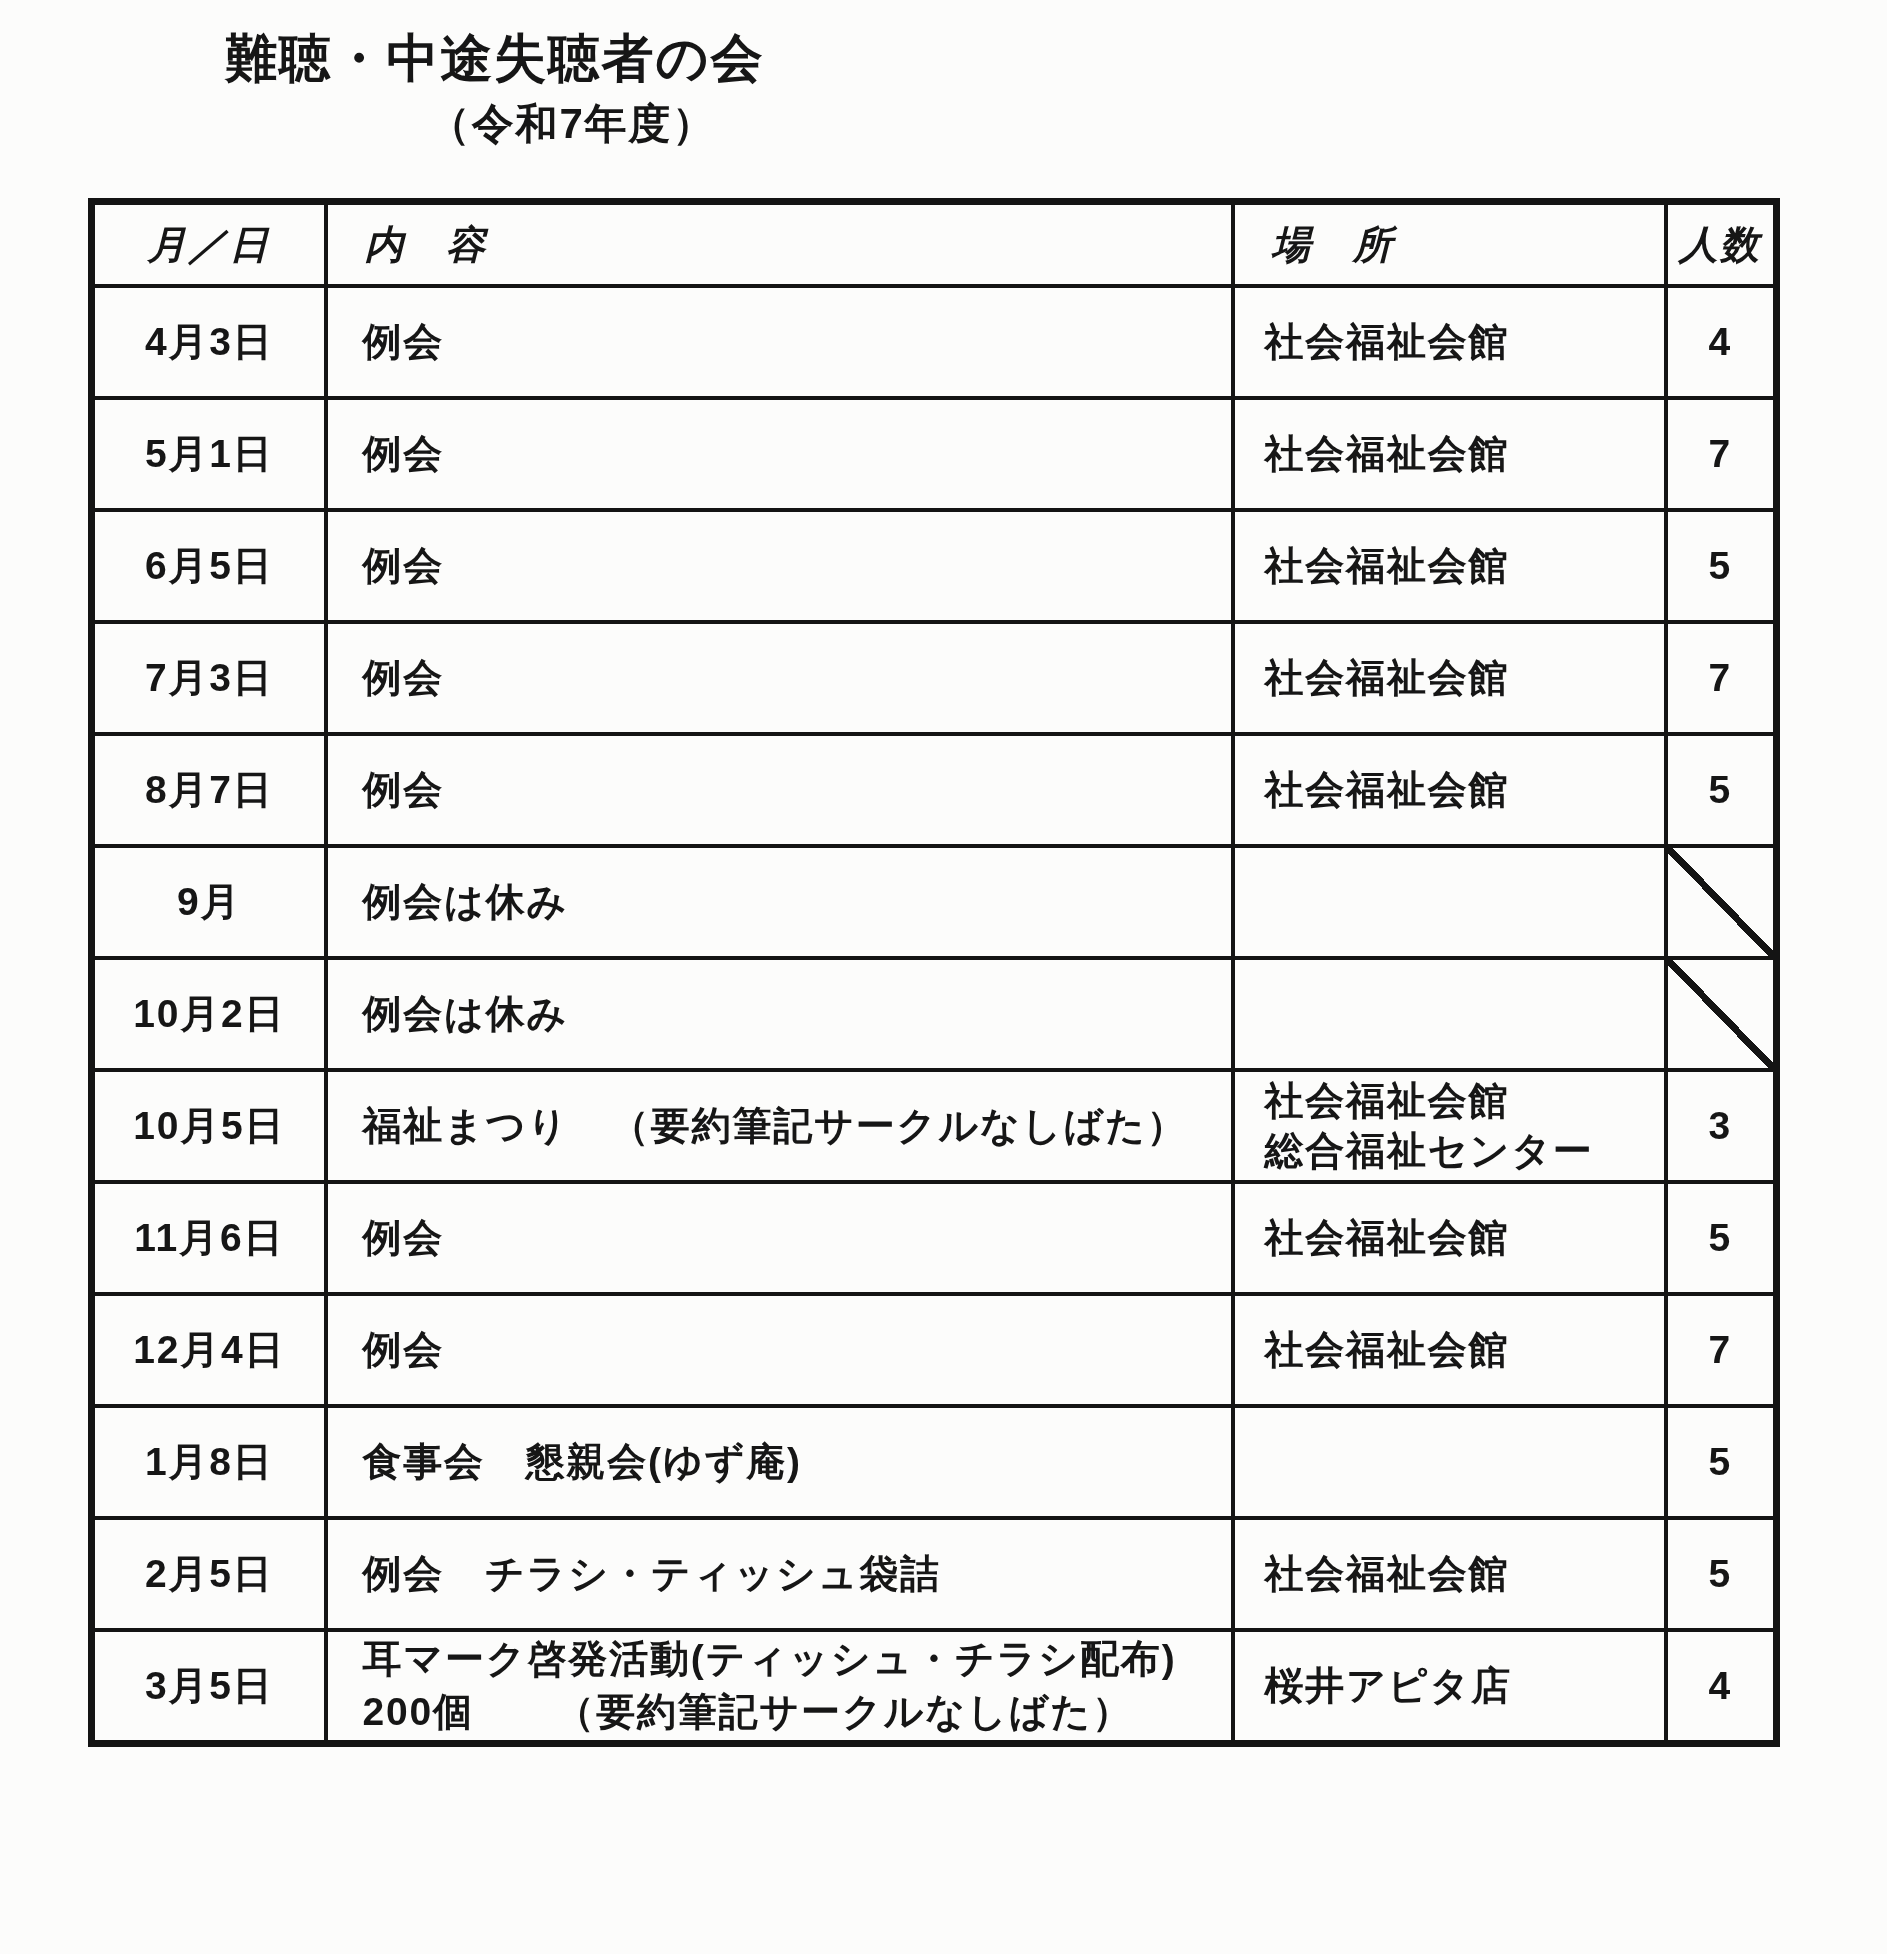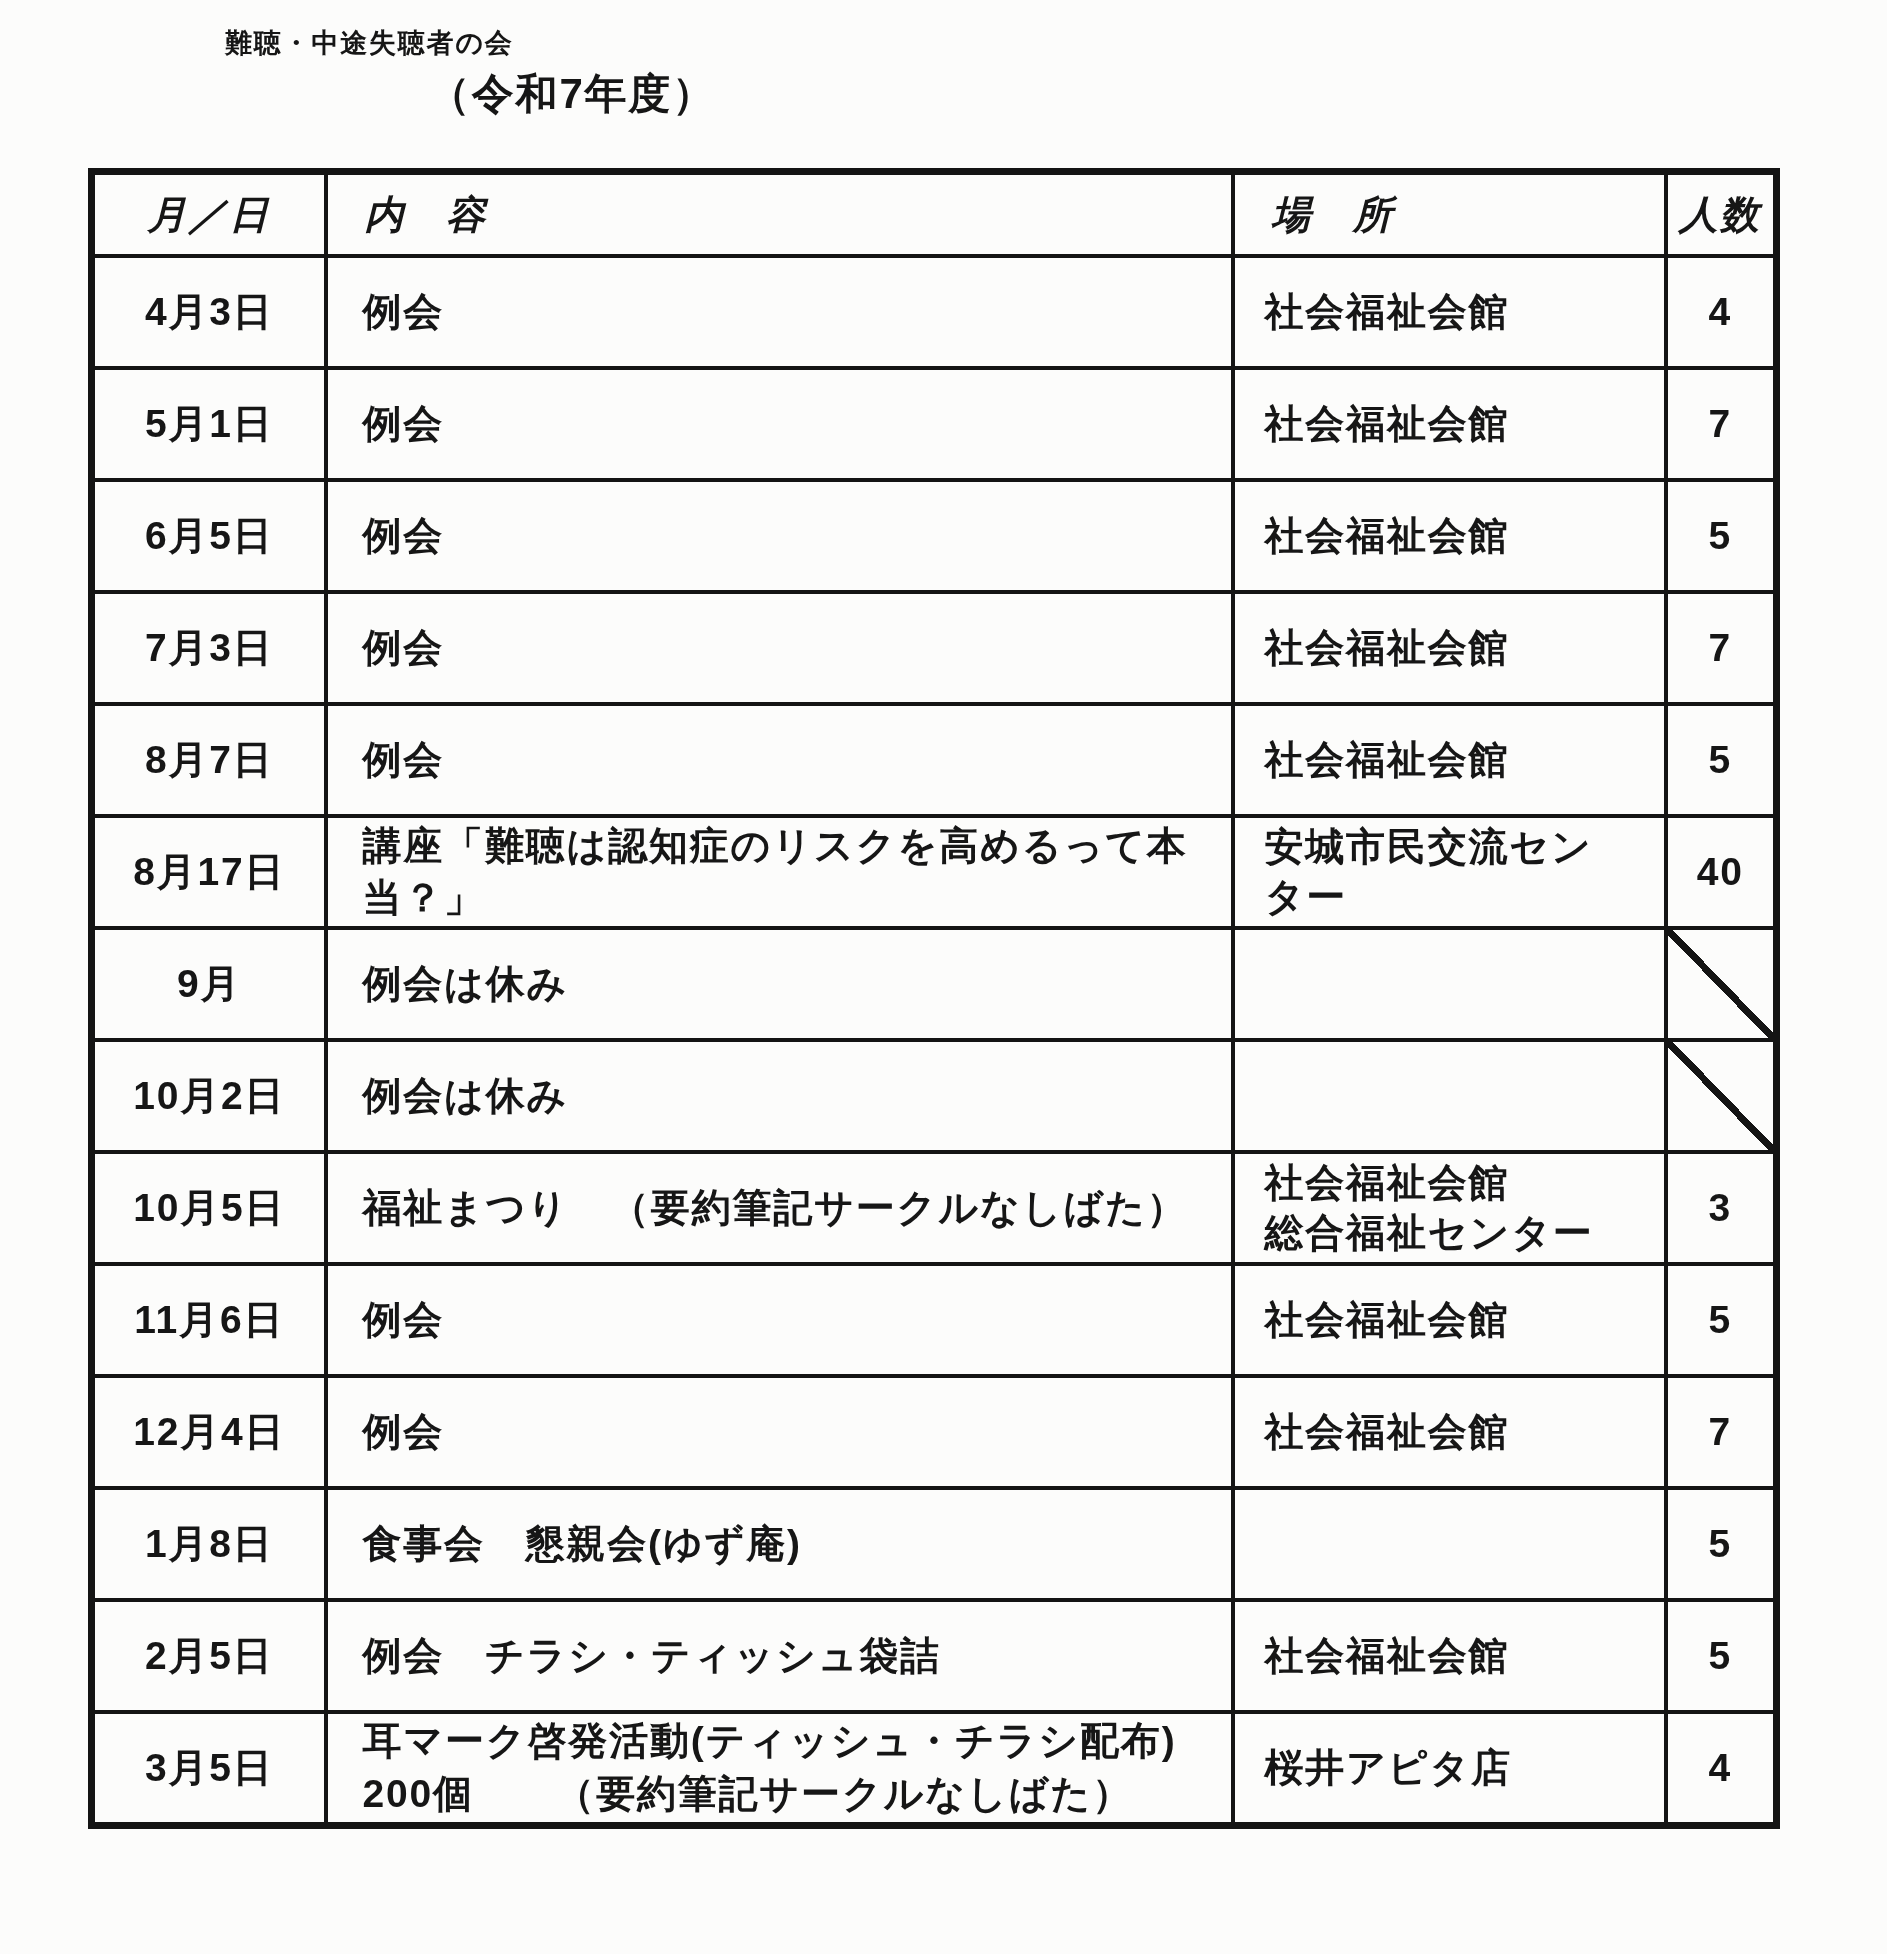--- a/index.html
+++ b/index.html
@@ -15,21 +15,21 @@
     color: #161616;
     font-family: "Liberation Sans", "DejaVu Sans", sans-serif;
     font-weight: 700;
     overflow: hidden;
   }
   .title-block {
     padding-top: 26.5px;
     padding-left: 225px;
   }
   .org {
-    font-size: 27px;
+    font-size: 52px;
     letter-spacing: 1.8px;
     line-height: 1.2;
   }
   .title-row {
     display: flex;
     align-items: center;
     margin-top: 7px;
   }
   .title {
     margin: 0;
@@ -142,28 +142,20 @@
       <td class="col-place">社会福祉会館</td>
       <td class="col-count">7</td>
     </tr>
         <tr>
       <td class="col-date">8月7日</td>
       <td class="col-content">例会</td>
       <td class="col-place">社会福祉会館</td>
       <td class="col-count">5</td>
     </tr>
         <tr>
-      <td class="col-date">8月17日</td>
-      <td class="col-content">講座「難聴は認知症のリスクを高めるって本
-当？」</td>
-      <td class="col-place">安城市民交流セン
-ター</td>
-      <td class="col-count">40</td>
-    </tr>
-        <tr>
       <td class="col-date">9月</td>
       <td class="col-content">例会は休み</td>
       <td class="col-place"></td>
       <td class="col-count slash"></td>
     </tr>
         <tr>
       <td class="col-date">10月2日</td>
       <td class="col-content">例会は休み</td>
       <td class="col-place"></td>
       <td class="col-count slash"></td>

